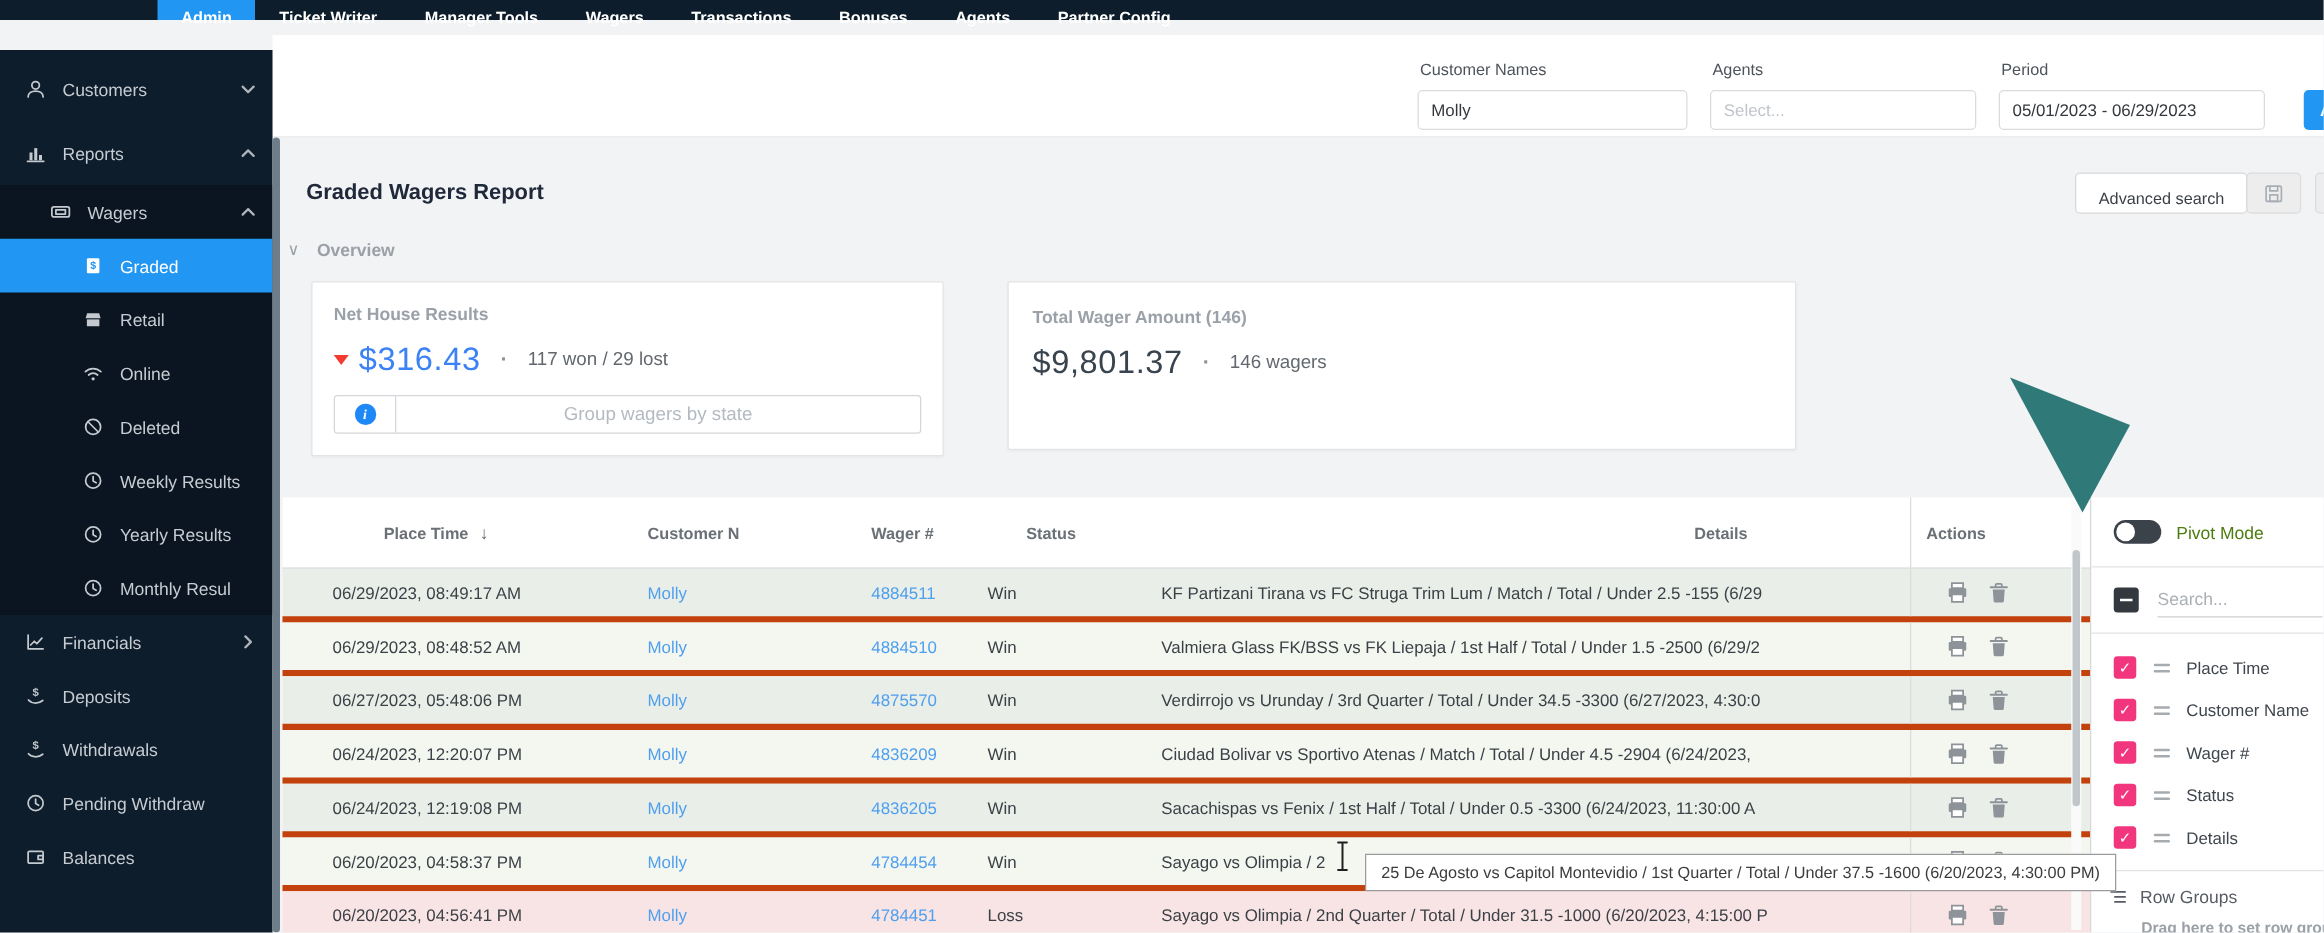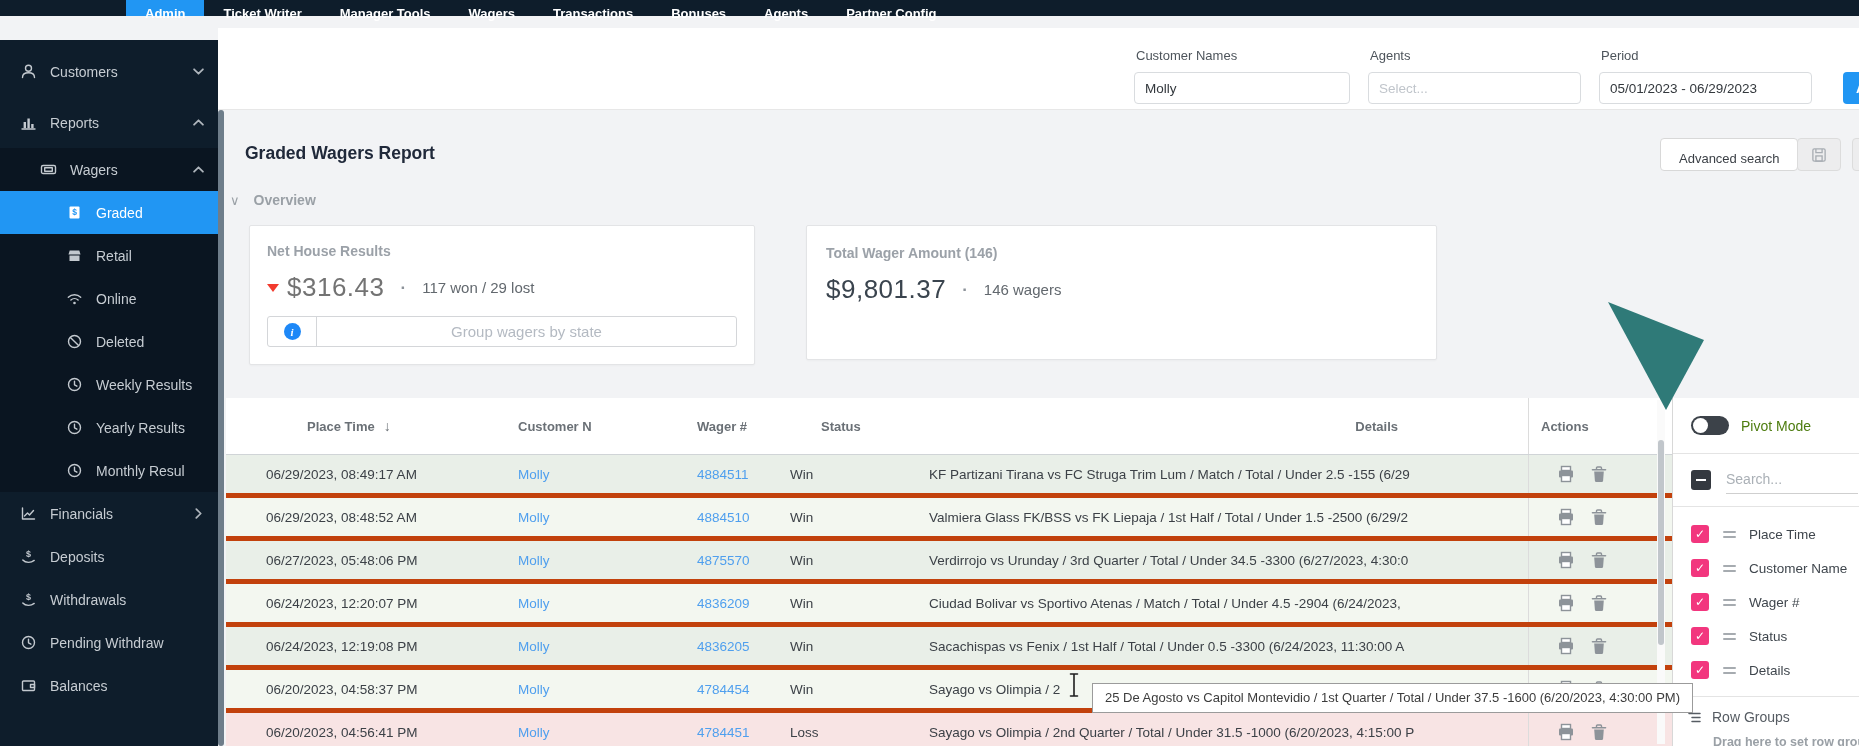--- a/index.html
+++ b/index.html
@@ -53,21 +53,21 @@
   .overview-row { position:absolute; left:230px; top:192px; display:flex; align-items:center; gap:14px; z-index:2; cursor:pointer; }
   .overview-row .ochev { color:#9aa0a6; font-size:13px; }
   .overview-row .olabel { color:#9aa0a6; font-size:14px; font-weight:bold; }
 
   .card { position:absolute; background:#fff; border:1px solid #e3e4e6; border-radius:2px; box-shadow:0 1px 2px rgba(0,0,0,.03); z-index:2; }
   .card1 { left:249px; top:225px; width:506px; height:140px; padding:17px; }
   .card2 { left:806px; top:225px; width:631px; height:135px; padding:19px; }
   .card-label { font-size:14px; font-weight:bold; color:#9ba1a8; }
   .val-row { display:flex; align-items:center; margin-top:13px; }
   .tri-down { width:0; height:0; border-left:6px solid transparent; border-right:6px solid transparent; border-top:8px solid #f23b2e; margin-right:8px; }
-  .big-val { font-size:26px; color:#737373; letter-spacing:.5px; }
+  .big-val { font-size:26px; color:#3b82f6; letter-spacing:.5px; }
   .big-val.dark { color:#3a444e; }
   .dot-sep { color:#8d939a; font-size:17px; font-weight:bold; margin:0 16px; }
   .sub-val { font-size:15px; color:#62686e; }
   .group-box { position:absolute; left:17px; right:17px; bottom:17px; height:31px; border:1px solid #d4d6d9; border-radius:3px; display:flex; align-items:stretch; cursor:pointer; background:#fff; }
   .group-info { width:49px; border-right:1px solid #d4d6d9; display:flex; align-items:center; justify-content:center; }
   .info-circle { width:17px; height:17px; border-radius:50%; background:#1e88f7; color:#fff; font-size:11px; font-weight:bold; font-style:italic; display:flex; align-items:center; justify-content:center; font-family:"Liberation Serif",serif; }
   .group-text { flex:1; display:flex; align-items:center; justify-content:center; font-size:15px; color:#b4bac2; }
 
   
   .grid { position:absolute; left:226px; top:398px; width:1446px; height:348px; background:#fff; z-index:3; }

